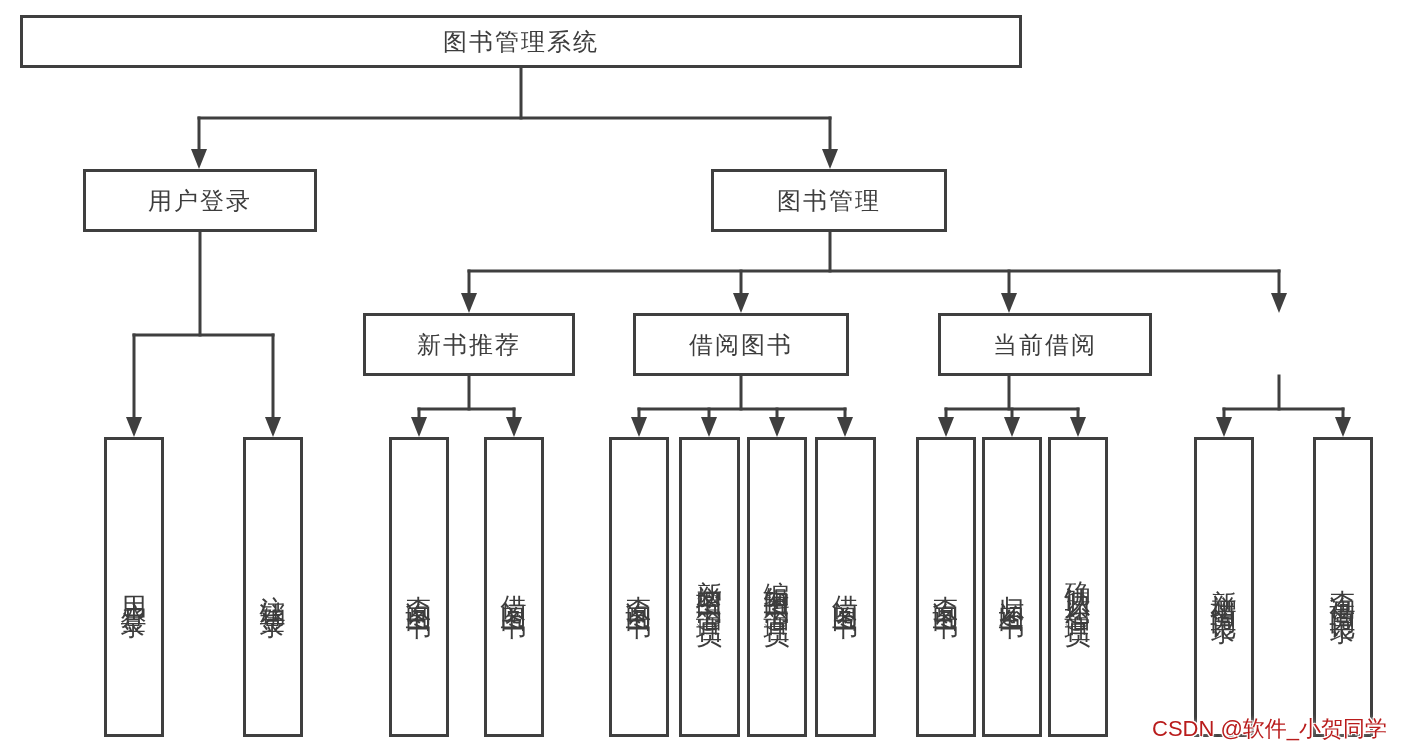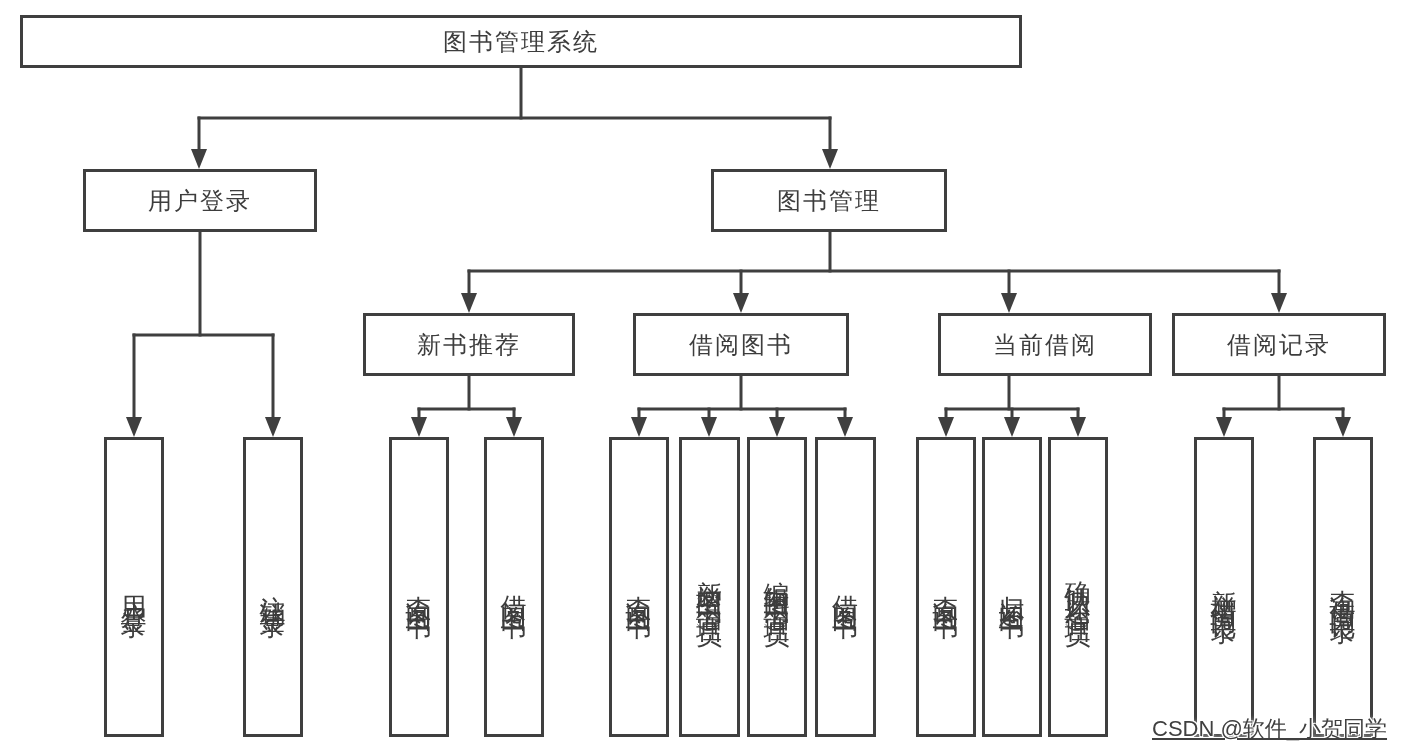--- a/index.html
+++ b/index.html
@@ -35,24 +35,23 @@
     font-size:26px;
     letter-spacing:6px;
     line-height:1;
     color:#3d3d3d;
   }
   .watermark{
     position:absolute;
     left:1152px;top:714px;
     z-index:3;
     font-size:22px;
-    color:#404040;
+    color:#b91c1c;
     white-space:nowrap;
     text-shadow:-1px -1px 0 #fff, 1px -1px 0 #fff, -1px 1px 0 #fff, 1px 1px 0 #fff, 0 0 5px #fff;
-    text-decoration:underline;
   }
 </style>
 </head>
 <body>
 
 <div id="stage">
 
   <svg id="wires" width="1405" height="747" viewBox="0 0 1405 747" aria-hidden="true">
     <g stroke="#3f3f3f" stroke-width="3" fill="none" stroke-linecap="square">
 
@@ -134,23 +133,20 @@
 
   <div class="node" style="left:711px;top:169px;width:236px;height:63px;">
     <span class="lbl">图书管理</span>
   </div>
   <div class="node" style="left:633px;top:313px;width:216px;height:63px;">
     <span class="lbl">借阅图书</span>
   </div>
   <div class="node" style="left:902px;top:313px;width:214px;height:63px;margin-left:36px;">
     <span class="lbl">当前借阅</span>
   </div>
-  <div class="node" style="left:1172px;top:313px;width:214px;height:63px;">
-    <span class="lbl">借阅记录</span>
-  </div>
 
   <div class="node leaf" style="left:104px;width:60px;">
     <span class="vlbl">用户登录</span>
   </div>
   <div class="node leaf" style="left:243px;width:60px;">
     <span class="vlbl">注销登录</span>
   </div>
 
   <div class="node leaf" style="left:389px;width:60px;">
     <span class="vlbl">查询图书</span>

